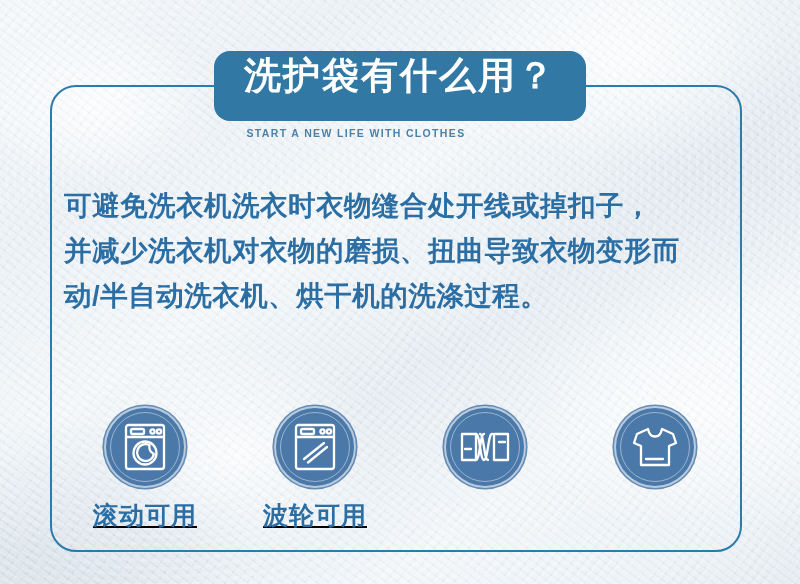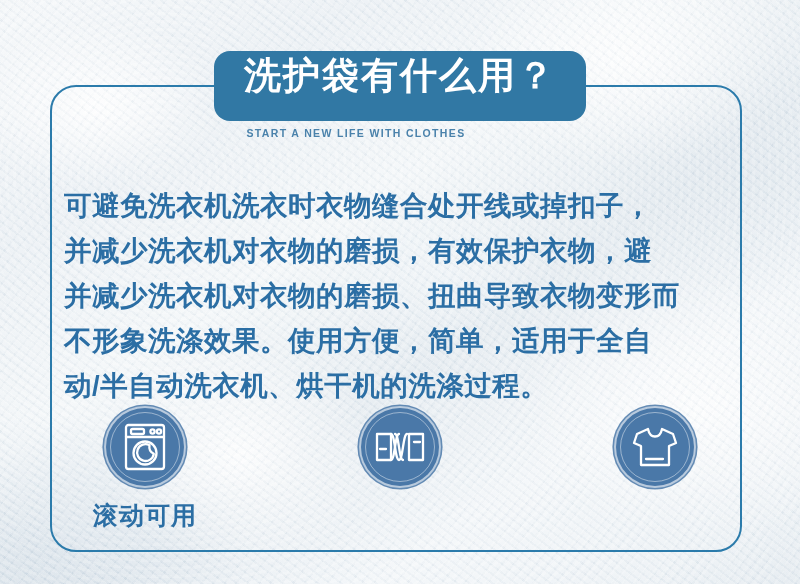--- a/index.html
+++ b/index.html
@@ -45,21 +45,21 @@
     color:#4a82ab;font-size:10.5px;font-weight:700;letter-spacing:1.35px;}
 
   
   #body{position:absolute;left:64px;top:160px;width:672px;margin-top:23px;}
   #body .ln{color:#2b6ea4;font-size:27.5px;font-weight:600;line-height:45px;
     letter-spacing:.5px;white-space:nowrap;}
 
   
   #features{position:absolute;left:70px;top:408px;width:660px;
     display:flex;justify-content:space-between;}
-  .feat{width:150px;display:flex;flex-direction:column;align-items:center;}
+  .feat{width:150px;display:flex;flex-direction:column;align-items:center;text-decoration:underline;}
   .circ{width:78px;height:78px;border-radius:50%;background:#4a78a8;
     display:flex;align-items:center;justify-content:center;position:relative;
     box-shadow:0 0 0 2px rgba(255,255,255,.55), 0 0 0 3.6px rgba(74,120,168,.85);}
   .circ::after{content:"";position:absolute;inset:4px;border-radius:50%;
     border:1.4px solid rgba(255,255,255,.45);}
   .circ svg{position:relative;z-index:2;}
   .flabel{margin-top:13px;color:#2b6ea4;font-size:25px;font-weight:600;
     letter-spacing:1px;white-space:nowrap;}
 </style>
 </head>
@@ -74,43 +74,55 @@
 <div id="titlewrap">
   <div id="titlepill">
     <span class="t">洗护袋有什么用？</span>
   </div>
 </div>
 
 <div id="subtitle">START A NEW LIFE WITH CLOTHES</div>
 
 <div id="body">
   <div class="ln">可避免洗衣机洗衣时衣物缝合处开线或掉扣子，</div>
-  <div class="ln">并减少洗衣机对衣物的磨损，有效保护衣物，避</div>
   <div class="ln">并减少洗衣机对衣物的磨损、扭曲导致衣物变形而</div>
-  <div class="ln">不形象洗涤效果。使用方便，简单，适用于全自</div>
   <div class="ln">动/半自动洗衣机、烘干机的洗涤过程。</div>
 </div>
 
 <div id="features">
 
   <div class="feat">
     <div class="circ">
       <svg width="46" height="50" viewBox="0 0 46 50" fill="none" stroke="#ffffff" stroke-width="2.3" stroke-linecap="round" stroke-linejoin="round">
         <rect x="4" y="3" width="38" height="44" rx="2.5"></rect>
         <line x1="4" y1="15" x2="42" y2="15"></line>
         <rect x="9" y="7" width="13" height="5" rx="1.6"></rect>
         <circle cx="30.5" cy="9.5" r="2.1"></circle>
         <circle cx="37" cy="9.5" r="2.1"></circle>
         <circle cx="23" cy="31" r="11.5"></circle>
         <path d="M27.5 23.2a8.4 8.4 0 1 0 4.3 8.6 8 8 0 0 1-4.3-8.6z"></path>
       </svg>
     </div>
     <div class="flabel">滚动可用</div>
   </div>
 
+  <div class="feat">
+    <div class="circ">
+      <svg width="46" height="50" viewBox="0 0 46 50" fill="none" stroke="#ffffff" stroke-width="2.3" stroke-linecap="round" stroke-linejoin="round">
+        <rect x="4" y="3" width="38" height="44" rx="2.5"></rect>
+        <line x1="4" y1="15" x2="42" y2="15"></line>
+        <rect x="9" y="7" width="13" height="5" rx="1.6"></rect>
+        <circle cx="30.5" cy="9.5" r="2.1"></circle>
+        <circle cx="37" cy="9.5" r="2.1"></circle>
+        <line x1="12" y1="37" x2="32" y2="21"></line>
+        <line x1="16" y1="40.5" x2="35" y2="25"></line>
+      </svg>
+    </div>
+    <div class="flabel">波轮可用</div>
+  </div>
 
   <div class="feat">
     <div class="circ">
       <svg width="52" height="36" viewBox="0 0 52 36" fill="none" stroke="#ffffff" stroke-width="2.3" stroke-linecap="round" stroke-linejoin="round">
         <path d="M3 5h14v26H3z"></path>
         <line x1="6" y1="20" x2="12" y2="20"></line>
         <path d="M35 5h14v26H35z"></path>
         <line x1="40" y1="13" x2="46" y2="13"></line>
         <path d="M17 5c4 0 4 26 8 26s4-26 8-26"></path>
         <path d="M21 5c4 0 4 26 8 26"></path>

